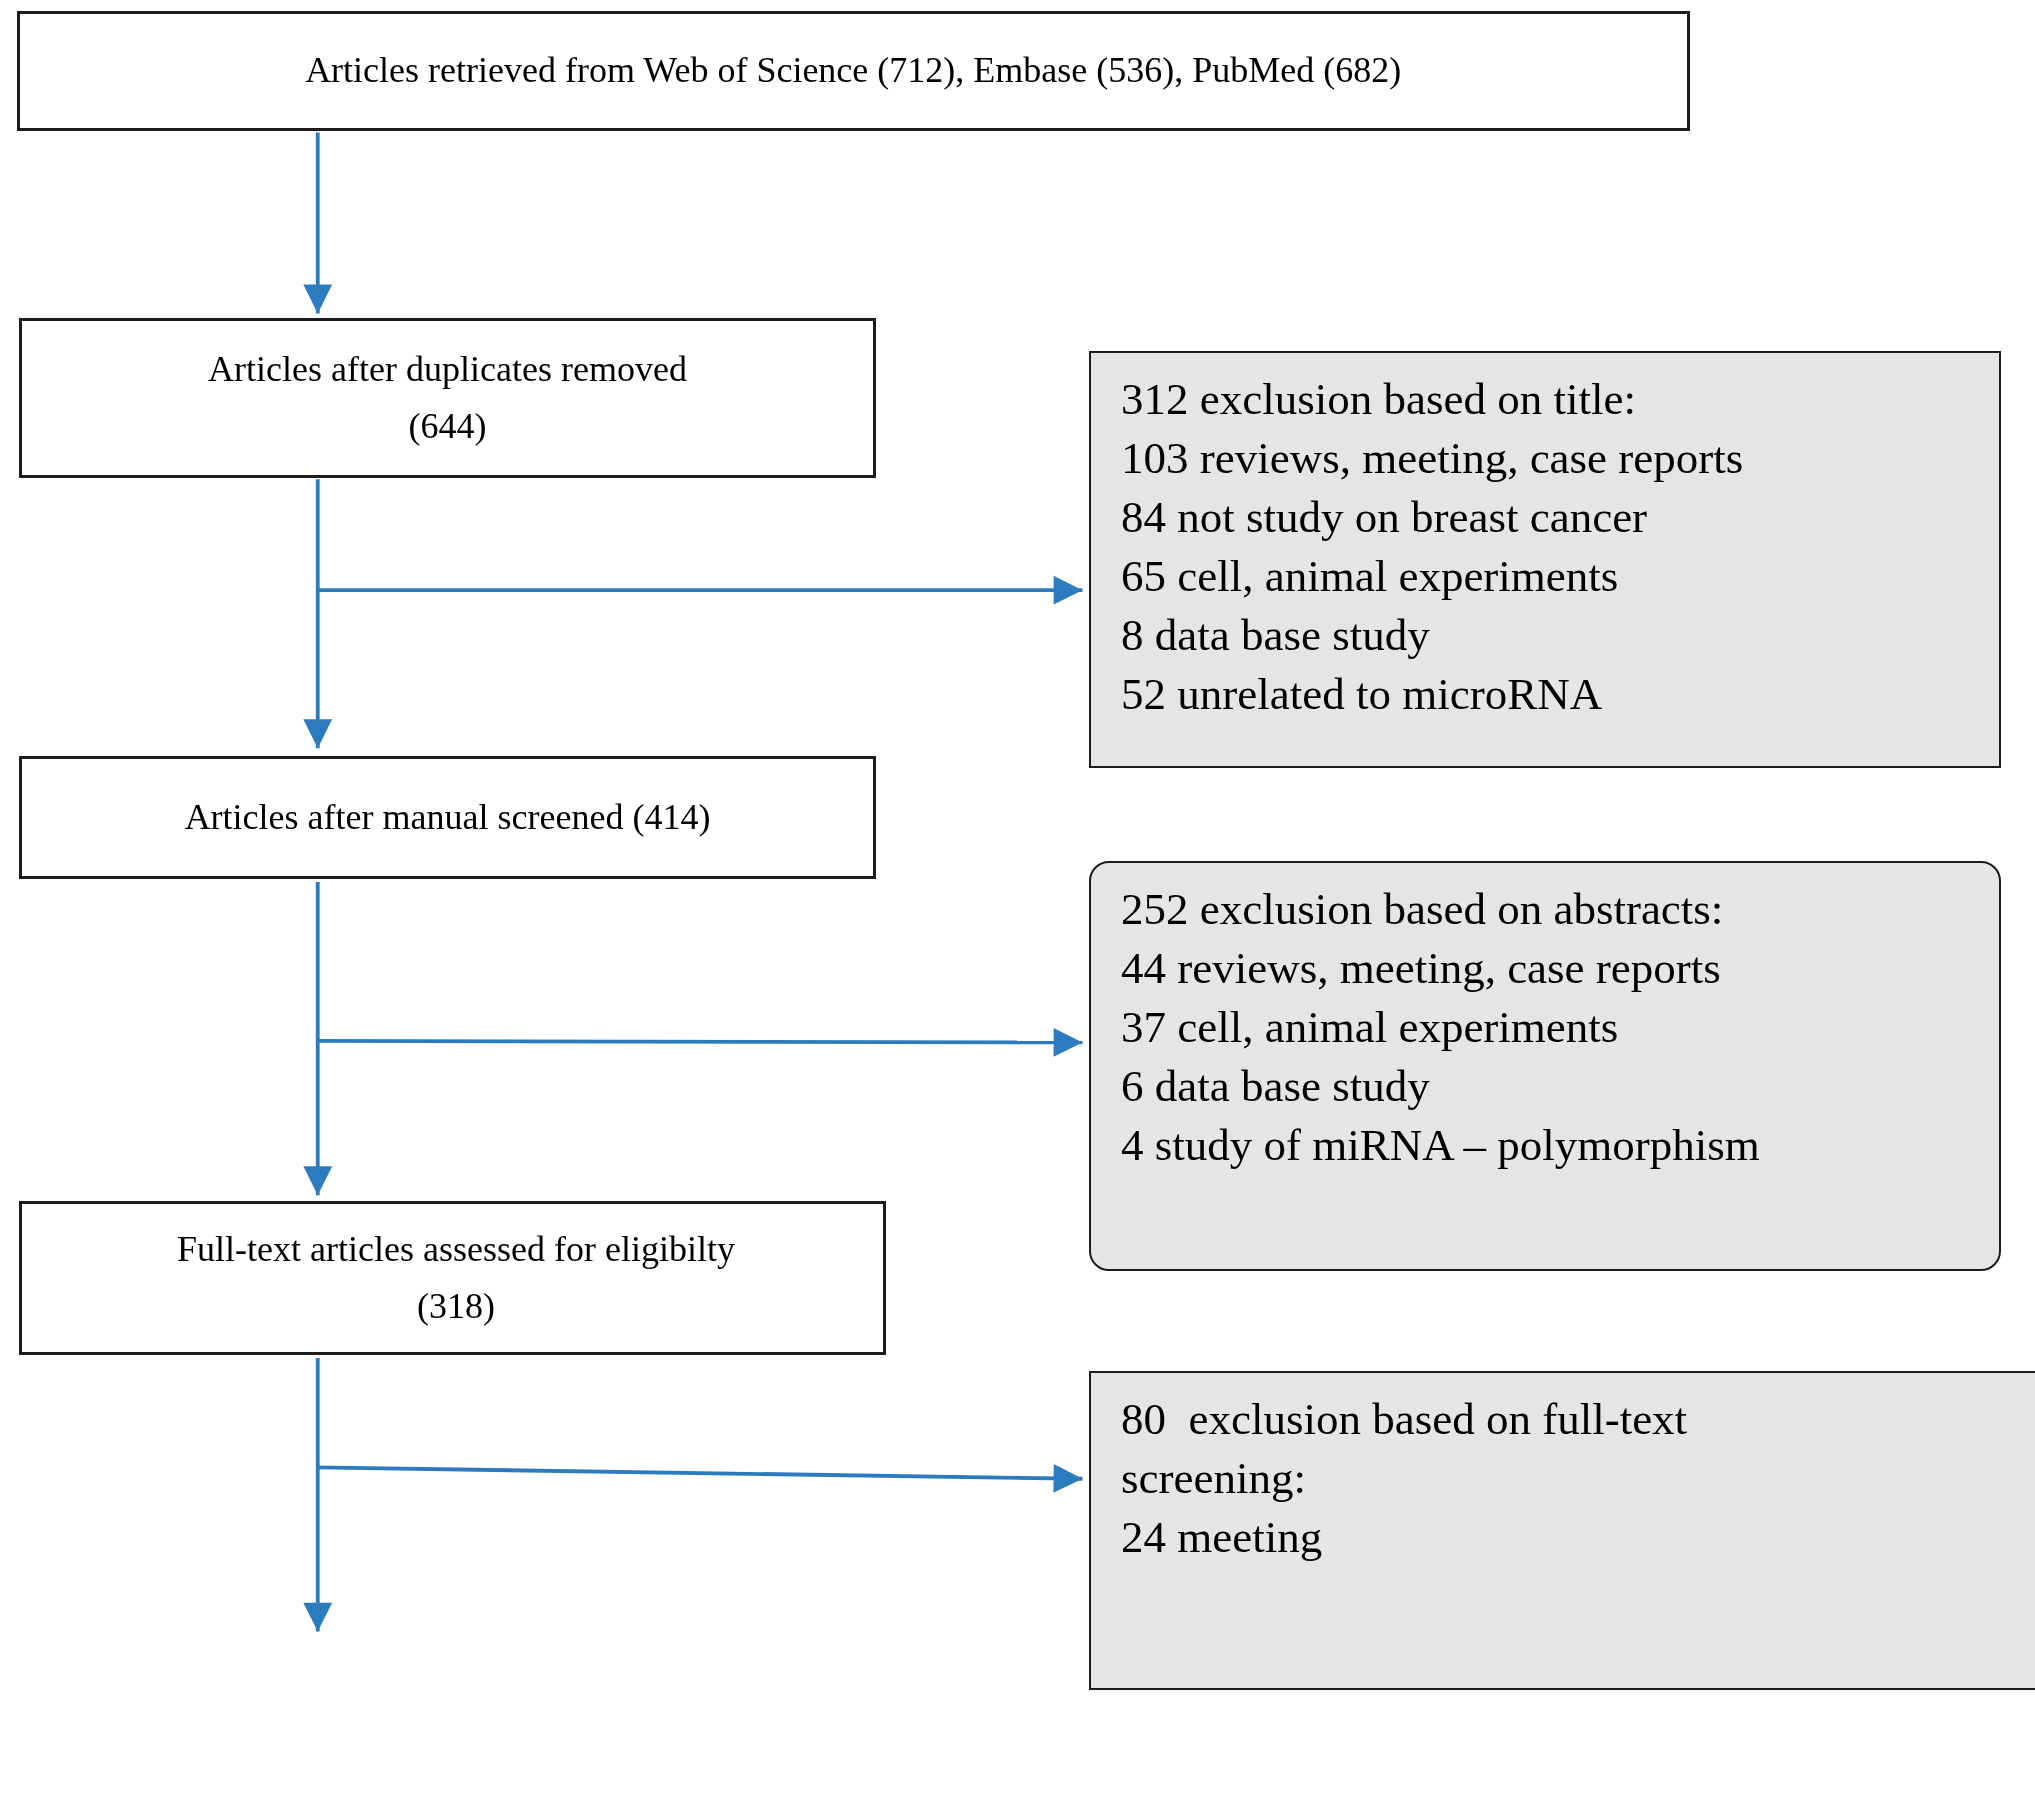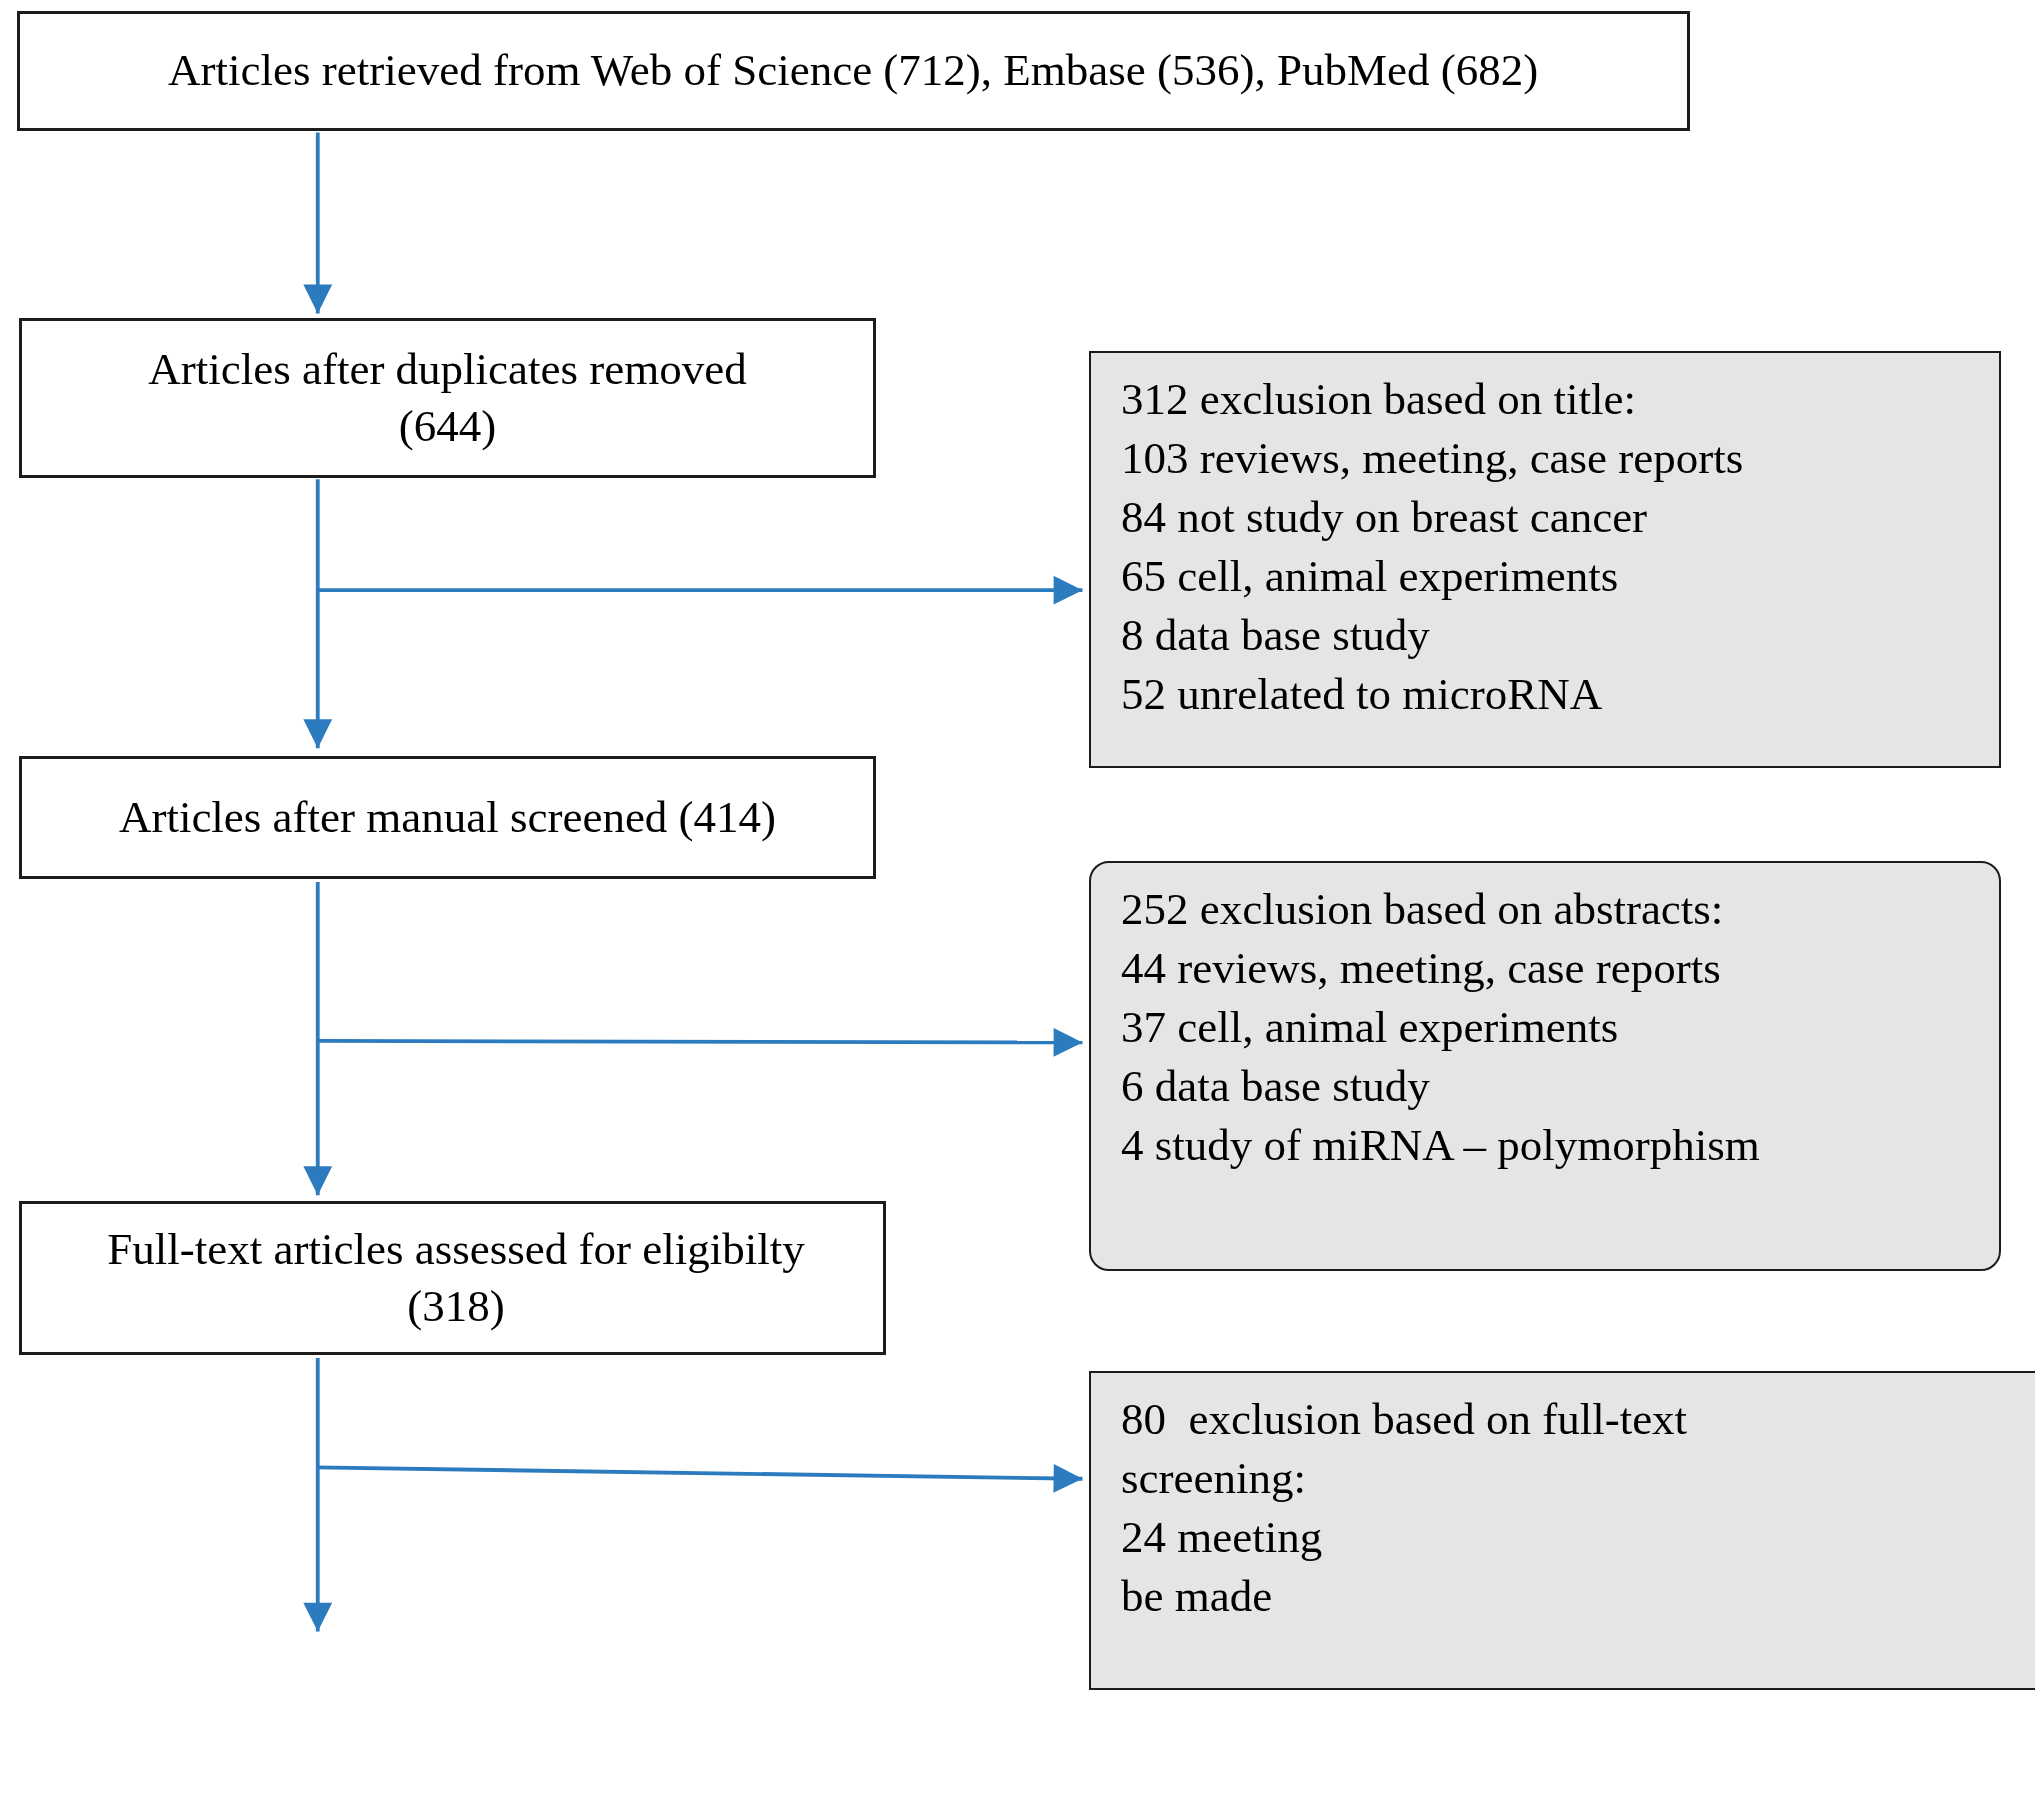--- a/index.html
+++ b/index.html
@@ -20,21 +20,21 @@
   .box {
     position: absolute;
     box-sizing: border-box;
     background: #ffffff;
     border: 3px solid #1c1c1c;
     display: flex;
     flex-direction: column;
     justify-content: center;
     align-items: center;
     text-align: center;
-    font-size: 45px;
+    font-size: 36px;
     line-height: 57px;
   }
   .box .line { white-space: pre; }
   .rbox {
     position: absolute;
     box-sizing: border-box;
     background: #e5e5e5;
     border: 2.3px solid #1c1c1c;
     padding: 16.7px 15px 0 30px;
     font-size: 45px;
@@ -104,18 +104,17 @@
 
   <div class="box" id="box-fulltext-assessed" style="border-color: rgb(28, 28, 28); padding-left: 7px;">
     <div class="line">Full-text articles assessed for eligibilty</div>
     <div class="line">(318)</div>
   </div>
 
   <div class="rbox" id="rbox-fulltext-screen" style="border-color: rgb(28, 28, 28);">
     <div class="line">80  exclusion based on full-text</div>
     <div class="line">screening:</div>
     <div class="line">24 meeting</div>
-    <div class="line">be made</div>
   </div>
 
 
 </div>
 
 
 </body></html>

